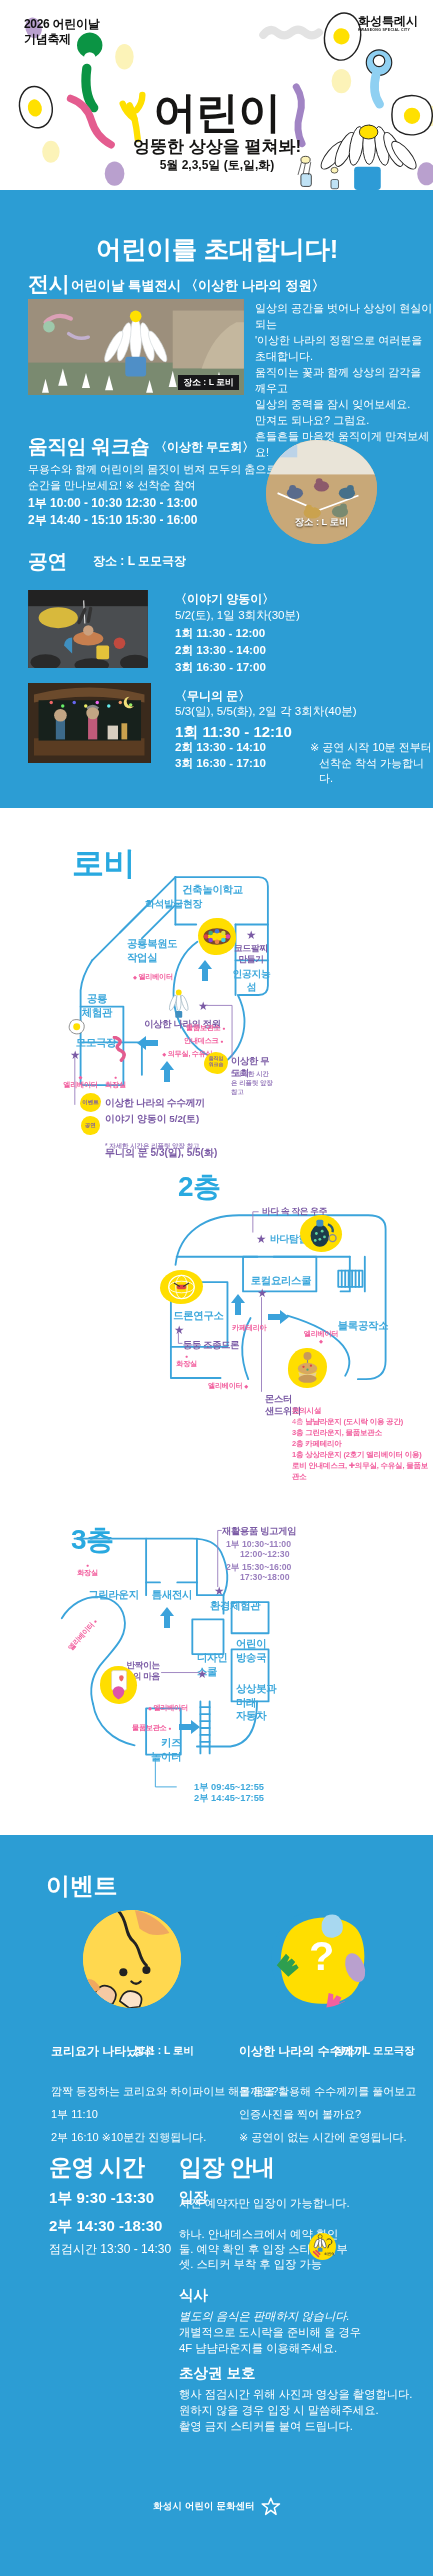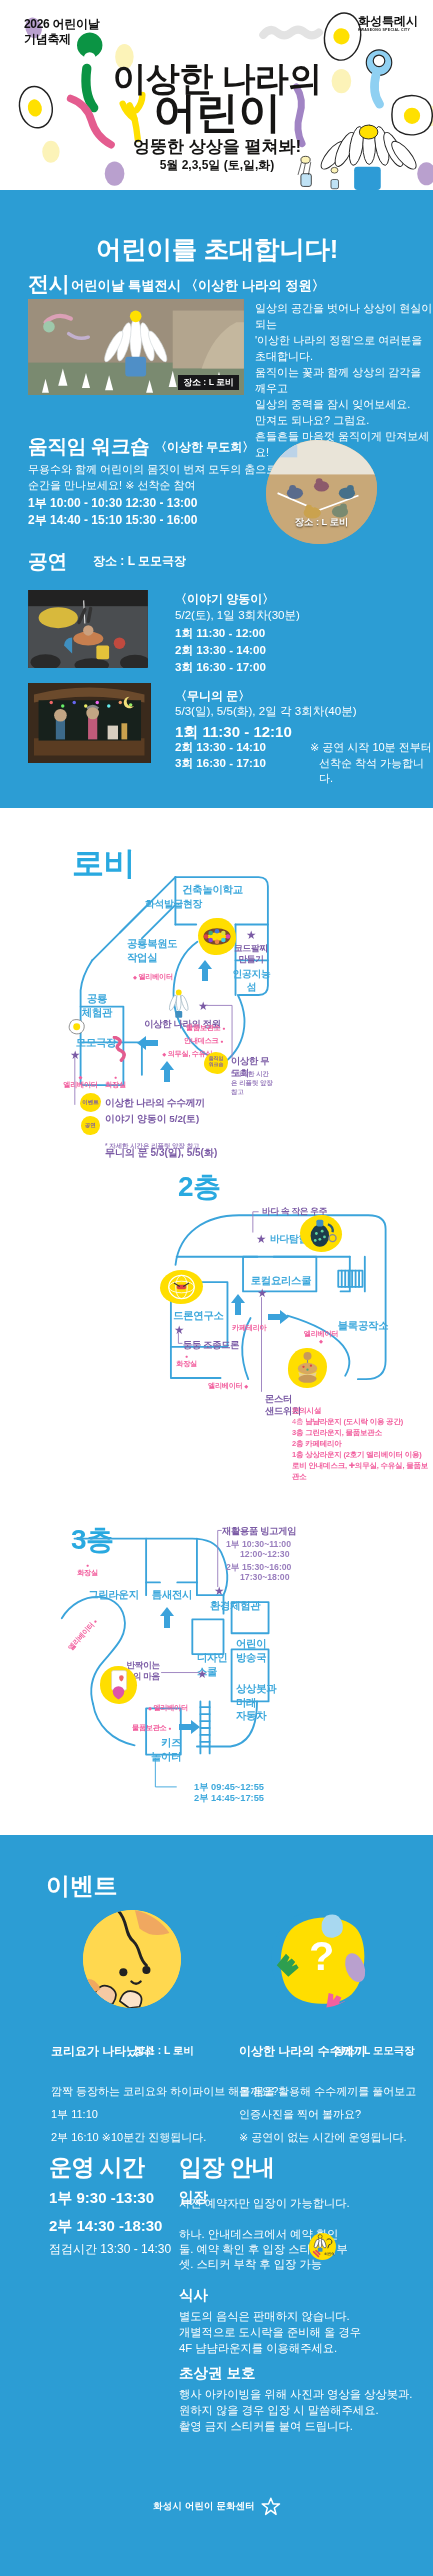--- a/index.html
+++ b/index.html
@@ -136,21 +136,20 @@
       </g>
     </svg>
     <div class="abs hdr-badge" style="left:24px;top:17.4px;">
       <div>2026 어린이날</div>
       <div>기념축제</div>
     </div>
     <div class="abs" style="right:16px;top:15px;">
       <div class="city-logo">화성특례시</div>
       <div class="city-sub">HWASEONG SPECIAL CITY</div>
     </div>
-    <div class="abs main-title t1" style="left:0;top:56px;">이상한 나라의</div>
     <div class="abs main-title t2" style="left:0;top:84px;">어린이</div>
     <div class="abs sub-title" style="left:0;top:135px;">엉뚱한 상상을 펼쳐봐!</div>
     <div class="abs date-line" style="left:0;top:157px;">5월 2,3,5일 (토,일,화)</div>
   </div>
 
   <div class="blue-sec" style="top:190px;height:618px;">
     <div class="abs bubble" style="left:0;top:42px;width:434px;text-align:center;font-size:25.5px;">어린이를 초대합니다!</div>
 
     <div class="abs bubble" style="left:28px;top:80px;font-size:21px;">전시</div>
     <div class="abs w-bold" style="left:71px;top:87px;font-size:13.3px;">어린이날 특별전시 〈이상한 나라의 정원〉</div>
@@ -710,26 +709,26 @@
         </g>
         <circle cx="19" cy="6" r="3.4" fill="#FFE000" stroke="#333" stroke-width="1"></circle>
         <rect x="15" y="25" width="8" height="7" rx="1.5" fill="#3f8fc0"></rect>
         <path d="M30,12 a5,5 0 1,1 4,8 l-2,6" stroke="#333" stroke-width="1.6" fill="none"></path>
         <path d="M8,32 l8,8 M12,30 l6,6" stroke="#E4485C" stroke-width="3" stroke-linecap="round"></path>
         <text x="26" y="38" font-size="6" font-weight="700" fill="#333" font-family="'Liberation Sans',sans-serif">히인여</text>
       </svg>
     </div>
 
     <div class="abs info-sub" style="left:179px;top:451px;">식사</div>
-    <div class="abs info-body" style="left:179px;top:474px;">별도의 음식은 판매하지 않습니다.</div>
+    <div class="abs info-body" style="left:179px;top:474px;font-style:italic;">별도의 음식은 판매하지 않습니다.</div>
     <div class="abs info-body" style="left:179px;top:490px;">개별적으로 도시락을 준비해 올 경우</div>
     <div class="abs info-body" style="left:179px;top:506px;">4F 냠냠라운지를 이용해주세요.</div>
 
     <div class="abs info-sub" style="left:179px;top:529px;">초상권 보호</div>
-    <div class="abs info-body" style="left:179px;top:552px;">행사 아카이빙을 위해 사진과 영상을 상상봇과.</div>
+    <div class="abs info-body" style="left:179px;top:552px;">행사 점검시간 위해 사진과 영상을 촬영합니다.</div>
     <div class="abs info-body" style="left:179px;top:568px;">원하지 않을 경우 입장 시 말씀해주세요.</div>
     <div class="abs info-body" style="left:179px;top:584px;">촬영 금지 스티커를 붙여 드립니다.</div>
 
     <div class="abs" style="left:0;top:662px;width:434px;text-align:center;">
       <span class="footer-logo">화성시 어린이 문화센터</span>
       <svg width="19.7" height="19.7" viewBox="0 0 34 34" style="display:inline-block;vertical-align:middle;margin-left:3.5px;">
         <path d="M17,2 L21,12 L32,12 L23,19 L26,30 L17,23 L8,30 L11,19 L2,12 L13,12 Z" fill="none" stroke="#fff" stroke-width="2.6" stroke-linejoin="round"></path>
       </svg>
     </div>
   </div>

